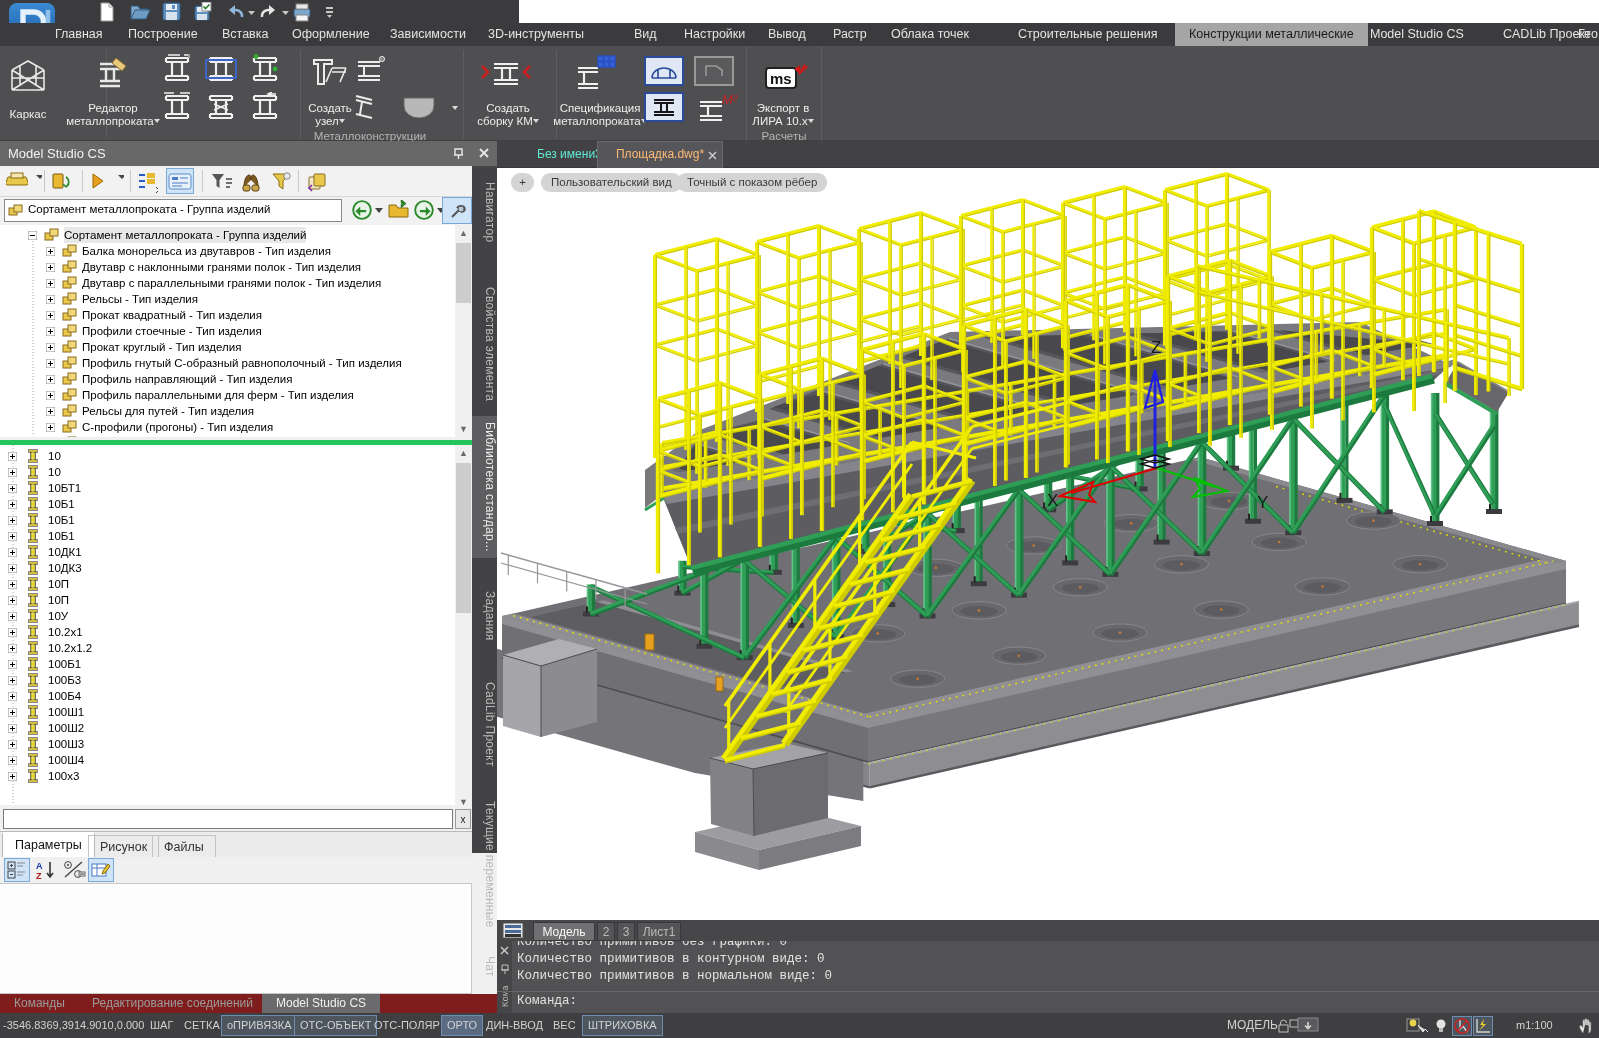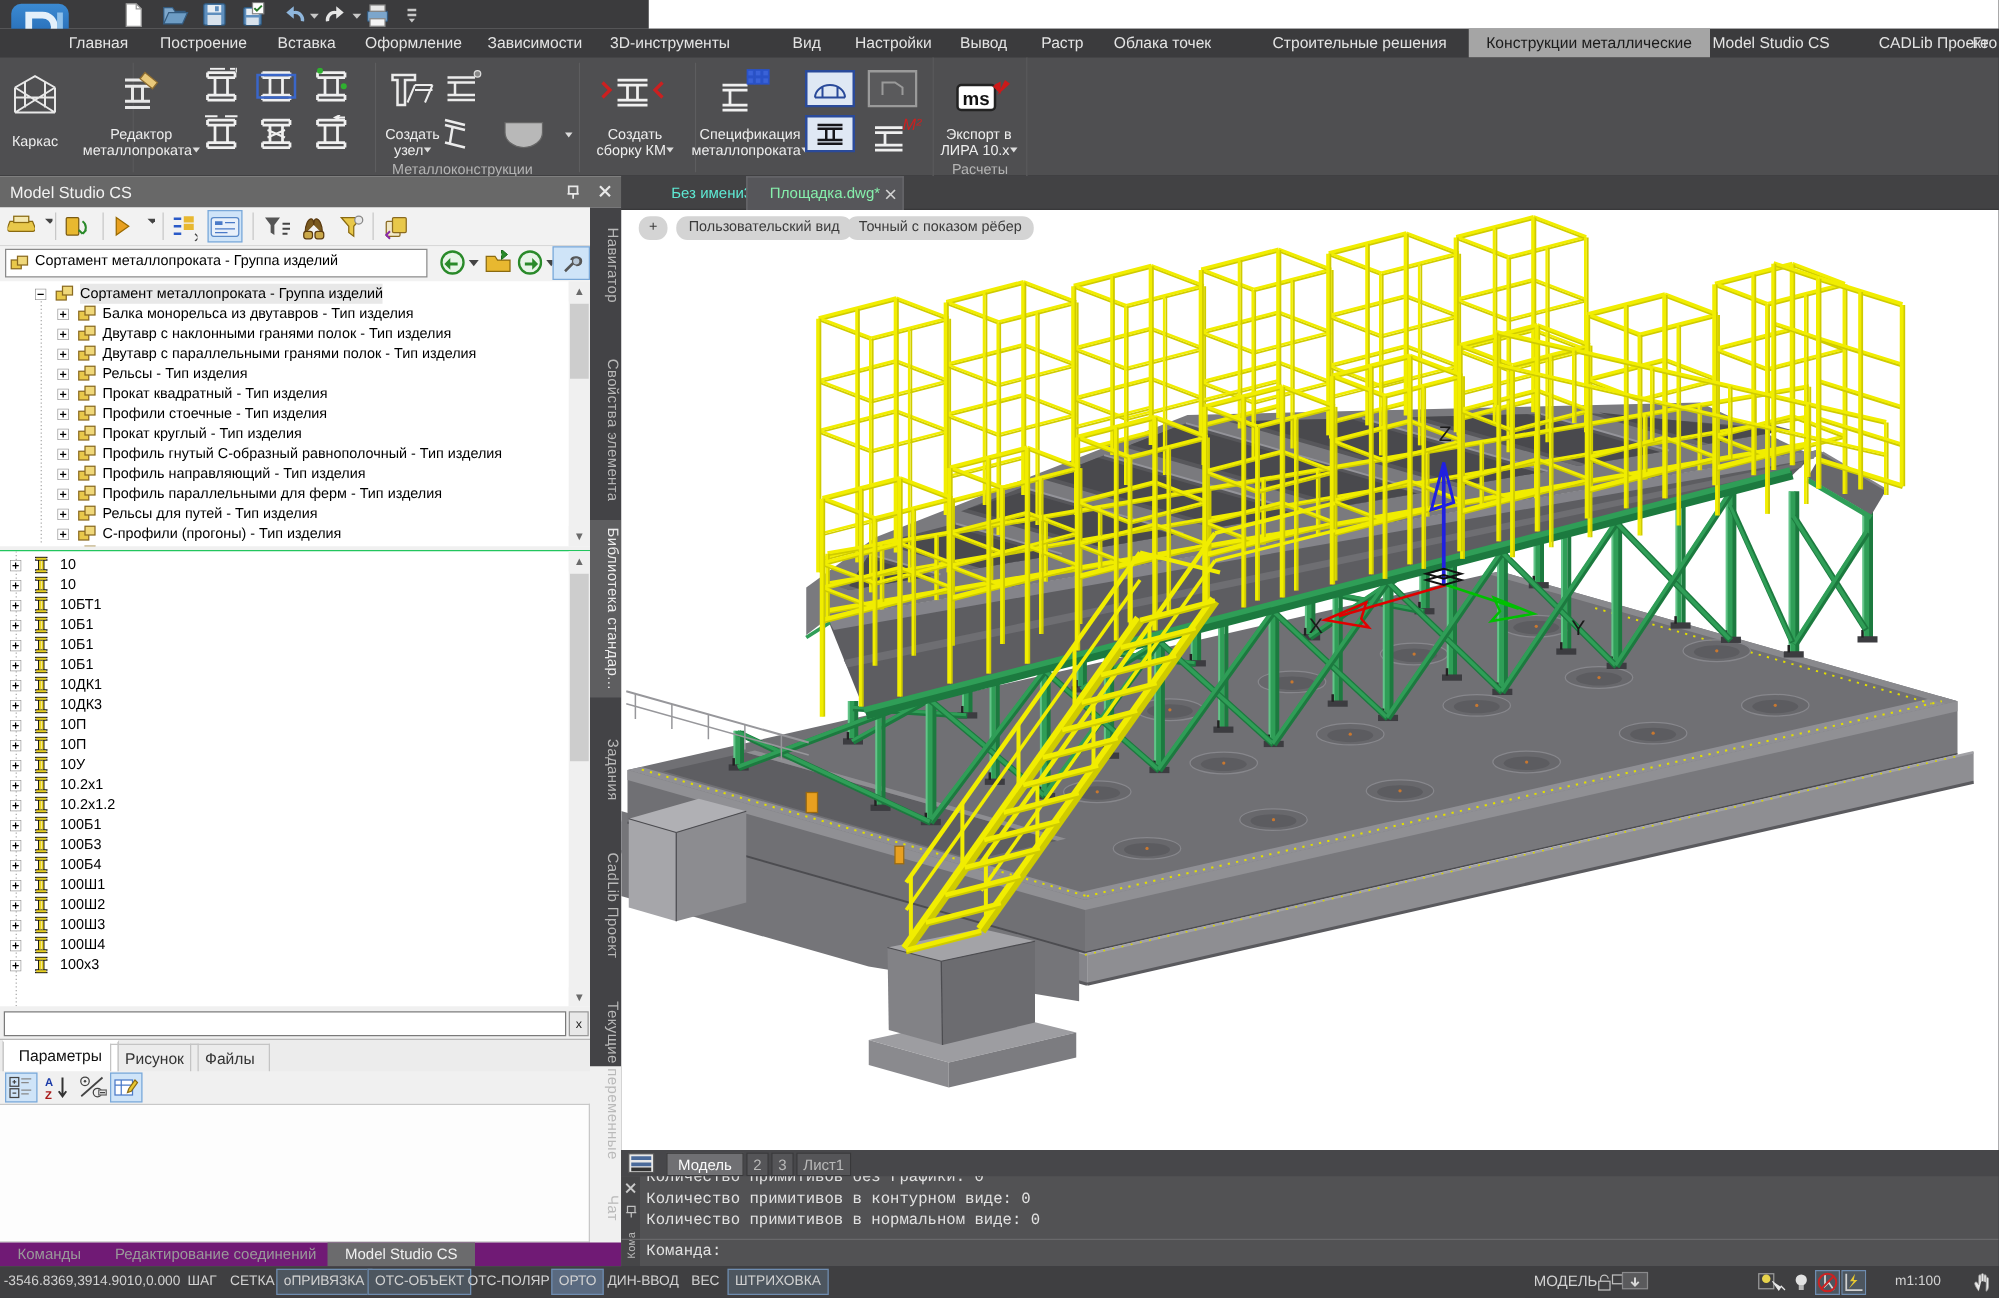--- a/index.html
+++ b/index.html
@@ -19,27 +19,27 @@
 #ribbon .glbl{position:absolute;top:84px;font-size:11.5px;color:#b4b4b4;text-align:center;white-space:nowrap}
 #ribbon .vsep{position:absolute;top:4px;width:1px;height:88px;background:#434345;border-right:1px solid #5d5d5f}
 #ribbon .gsep{position:absolute;top:0px;width:1px;height:95px;background:#434345;border-right:1px solid #5d5d5f}
 .car{display:inline-block;width:0;height:0;border-left:3.5px solid transparent;border-right:3.5px solid transparent;border-top:4px solid #dcdcdc;vertical-align:2px}
 
 #lpanel{left:0;top:141px;width:497px;height:872px;background:#f0f0f0}
 #lphead{left:0;top:0;width:497px;height:25px;background:#686868;color:#f2f2f2;font-size:13px;line-height:25px;padding-left:8px}
 #lptools{left:0;top:25px;width:472px;height:31px;background:#f2f2f2;border-bottom:1px solid #d8d8d8}
 #lpcombo{left:0;top:56px;width:472px;height:28px;background:#f2f2f2}
 #tree{left:0;top:84px;width:472px;height:212px;background:#fff;font-size:11.5px;color:#000;overflow:hidden}
-#list{left:0;top:299px;width:472px;height:365px;background:#fff;font-size:11.5px;color:#000;overflow:hidden;border-top:1px solid #22c55e}
+#list{left:0;top:299px;width:472px;height:365px;background:#fff;font-size:11.5px;color:#000;overflow:hidden;border-top:5px solid #22c55e}
 .trow{position:relative;height:16px;line-height:16px;white-space:nowrap}
 #lpsearch{left:0;top:666px;width:472px;height:24px;background:#f0f0f0}
 #lptabs{left:0;top:690px;width:472px;height:26px;background:#ececec;border-top:1px solid #b8b8b8}
 #lptools2{left:0;top:716px;width:472px;height:26px;background:#f0f0f0}
 #lpwhite{left:0;top:742px;width:472px;height:111px;background:#fdfdfd;border:1px solid #c8c8c8;border-left:none}
-#lpbottom{left:0;top:853px;width:497px;height:19px;background:#701a75}
+#lpbottom{left:0;top:853px;width:497px;height:19px;background:#7f1d1d}
 .btab{position:absolute;top:0;height:19px;font-size:12px;color:#9a9a9a;line-height:19px;padding:0 14px}
 .btab.act{background:#6b6b6d;color:#f0f0f0}
 
 #vtabs{left:472px;top:166px;width:25px;height:687px;background:#434346}
 .vtab{position:absolute;left:0;width:25px;color:#b9b9b9;font-size:12px;writing-mode:vertical-rl;text-align:center;letter-spacing:.3px}
 .vtab.act{background:#5e5e60;color:#ececec}
 
 .sb{position:absolute;width:17px;background:#f0f0f0}
 .sb .arr{position:absolute;left:0;width:17px;height:16px;background:#f0f0f0;color:#6a6a6a;font-size:9px;text-align:center;line-height:16px}
 .sb .thumb{position:absolute;left:1px;width:15px;background:#cdcdcd}
@@ -901,21 +901,21 @@
  <div class="vtab act" style="top:250px;height:142px">Библиотека стандар...</div>
  <div class="vtab" style="top:419px;height:62px">Задания</div>
  <div class="vtab" style="top:512px;height:92px">CadLib Проект</div>
  <div class="vtab" style="top:632px;height:132px">Текущие переменные</div>
  <div class="vtab" style="top:782px;height:36px">Чат</div>
 </div>
 
 <div id="vp" class="abs">
  <div id="doctabs" class="abs">
   <span class="abs" style="left:40px;top:6px;color:#5eead4;font-size:12px">Без имени3*</span>
-  <div class="abs" style="left:100px;top:0;width:126px;height:27px;background:#56565a;border:1px solid #6a6a6e;border-bottom:none;color:#86efac;font-size:12px;line-height:25px;text-align:center">Площадка.dwg*
+  <div class="abs" style="left:100px;top:0;width:126px;height:27px;background:#56565a;border:1px solid #6a6a6e;border-bottom:none;color:#fdba74;font-size:12px;line-height:25px;text-align:center">Площадка.dwg*
     <svg class="abs" style="left:110px;top:9px" width="9" height="9">
             <path d="M1 1 l7 7 M8 1 l-7 7" stroke="#d0d0d0" stroke-width="1.4"></path>
           </svg></div>
  </div>
  <div id="canvas" class="abs">
   <svg width="1102" height="752" viewBox="0 0 1102 752">
           <polygon points="-5.7,487.8 372.7,595.4 372.7,619.4 -5.7,511.8" fill="#85858a" stroke="none"></polygon>
           <polygon points="372.7,595.4 1081.9,433.8 1081.9,457.8 372.7,619.4" fill="#8e8e92" stroke="none"></polygon>
           <line x1="-5.7" y1="511.8" x2="372.7" y2="619.4" stroke="#5a5a5e" stroke-width="2.5"></line>
           <line x1="372.7" y1="619.4" x2="1081.9" y2="457.8" stroke="#5a5a5e" stroke-width="2.5"></line>

